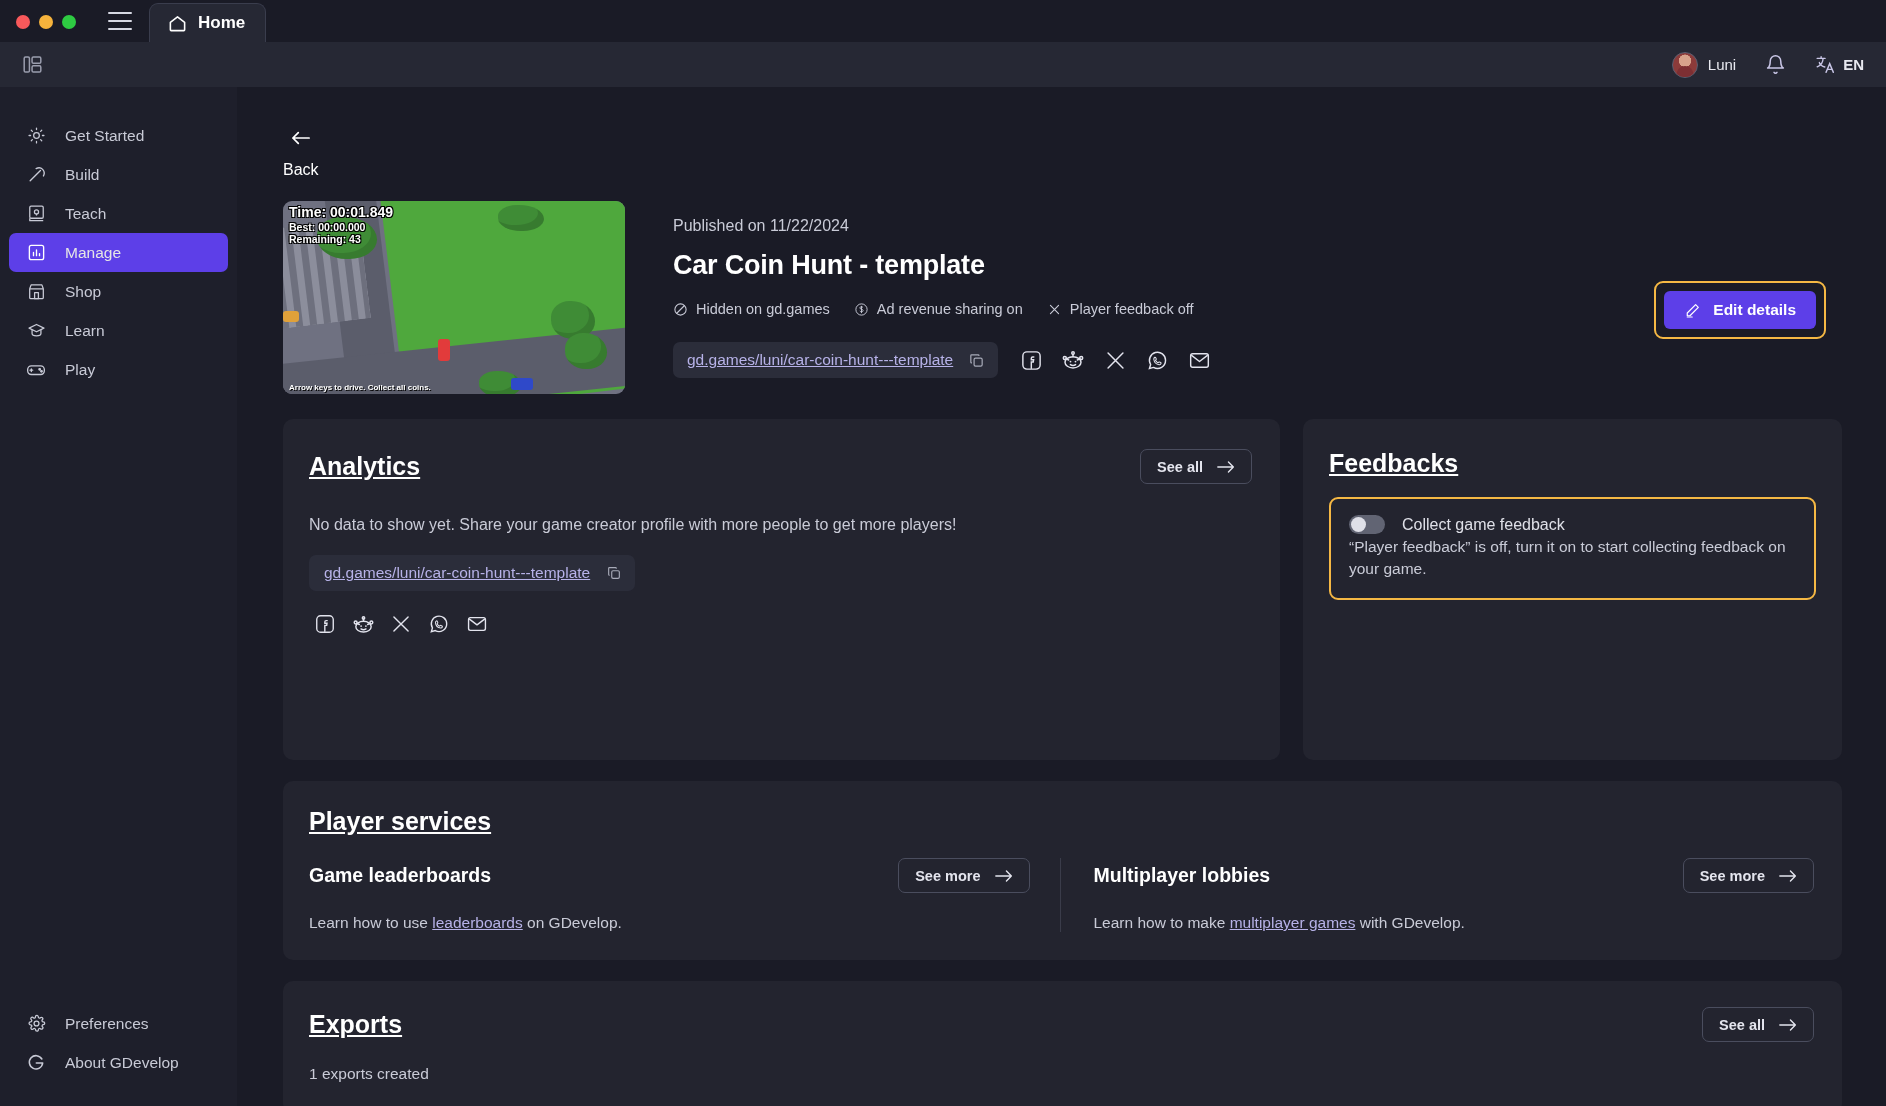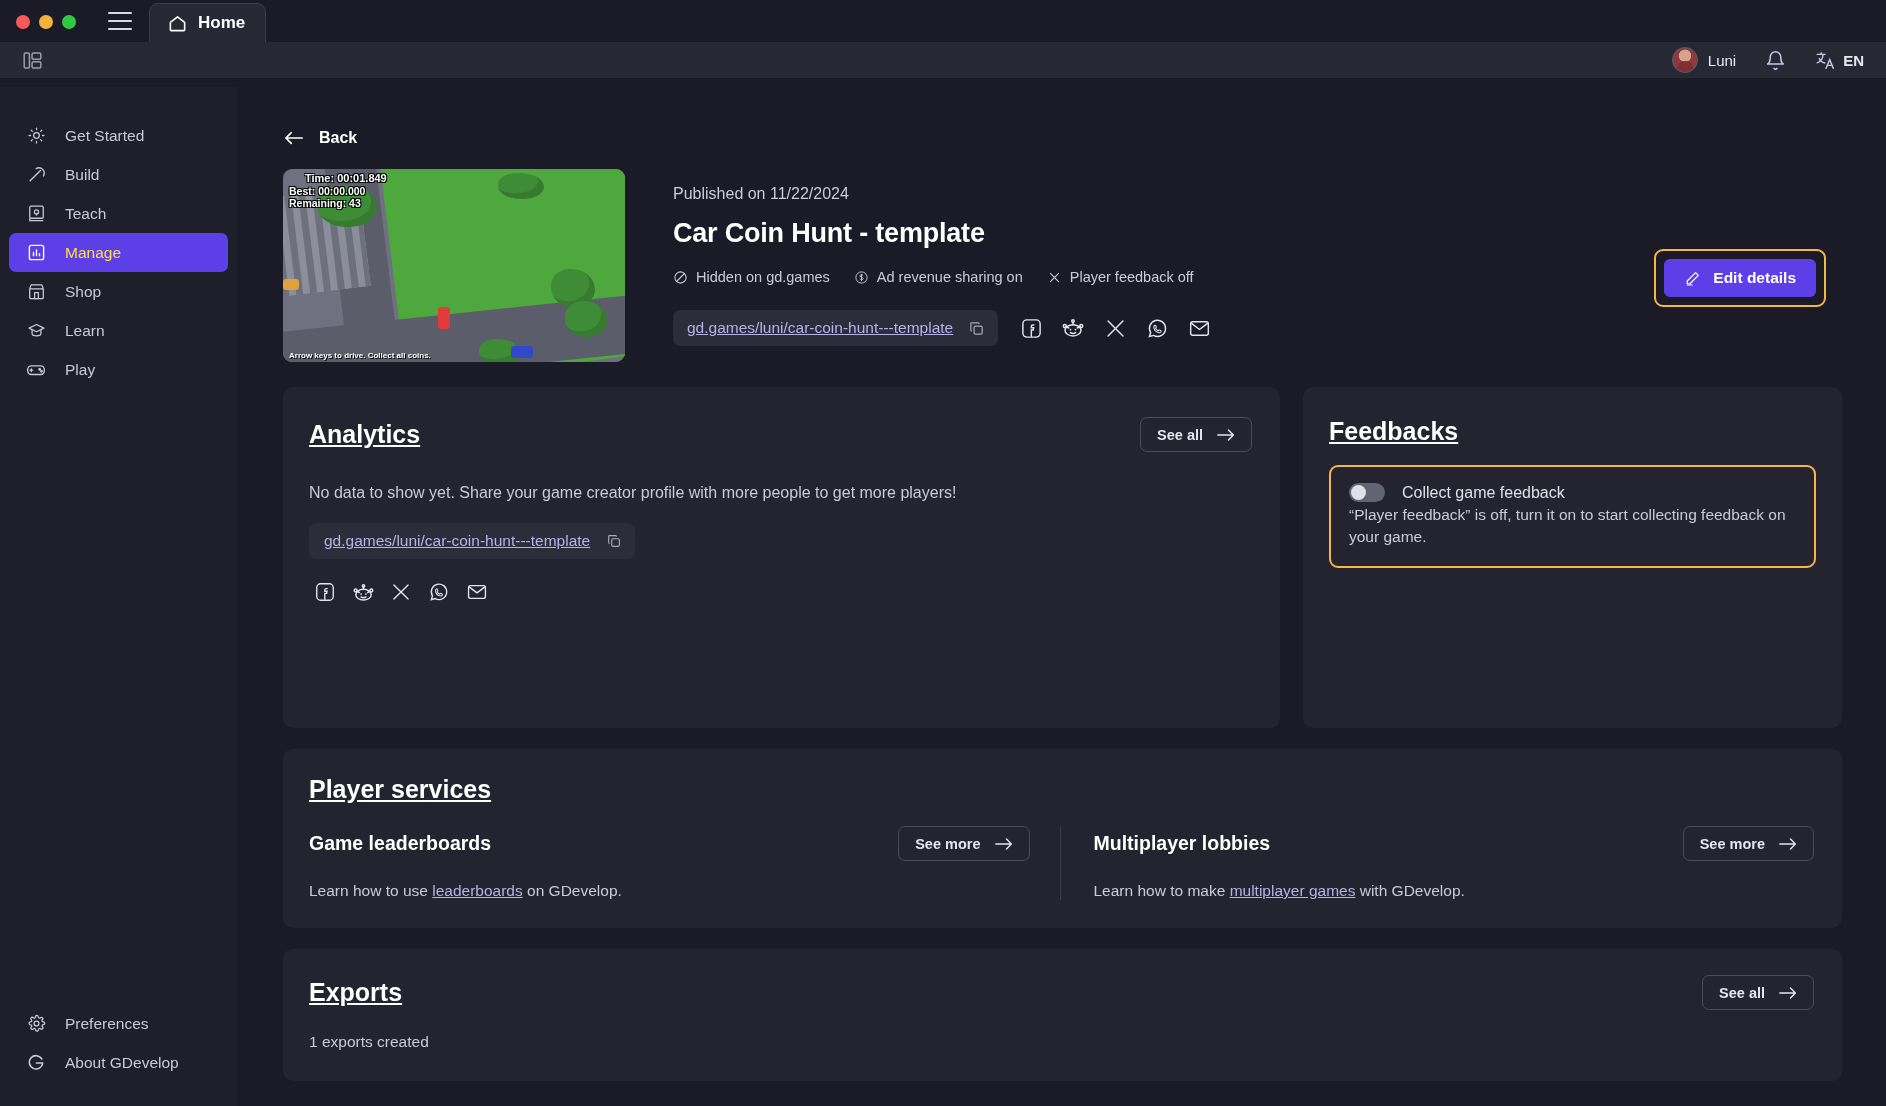--- a/index.html
+++ b/index.html
@@ -30,21 +30,21 @@
     margin-left: 17px; height: 39px; padding: 0 20px 0 18px;
     background: #262834;
     border: 1px solid #3a3d4d; border-bottom: none;
     border-radius: 9px 9px 0 0;
     display: flex; align-items: center; gap: 11px;
     font-size: 17px; font-weight: 600; color: #fff; cursor: pointer;
   }
 
   
   .appbar {
-    position: absolute; left: 0; top: 42px; width: 1886px; height: 36px;
+    position: absolute; left: 0; top: 42px; width: 1886px; height: 45px;
     background: #262834;
     display: flex; align-items: center; justify-content: space-between;
     padding: 0 22px 0 14px;
   }
   .appbar-right { display: flex; align-items: center; gap: 29px; }
   .user { display: flex; align-items: center; gap: 10px; cursor: pointer; }
   .avatar {
     width: 26px; height: 26px; border-radius: 50%;
     background: radial-gradient(circle at 50% 32%, #d8a38c 0 30%, #8c3b3a 31% 100%);
     border: 1px solid #5b5e70; flex: none;
@@ -64,33 +64,33 @@
     position: absolute; left: 0; top: 87px; width: 237px; height: 1019px;
     background: #1e1f2b; display: flex; flex-direction: column;
   }
   .side-top { padding-top: 29px; }
   .side-item {
     height: 39px; display: flex; align-items: center; gap: 19px;
     padding-left: 17px; margin: 0 9px; border-radius: 7px;
     color: #c8cad6; font-size: 15.5px; cursor: pointer;
   }
   .side-item .ic { width: 20px; height: 20px; display: flex; align-items: center; justify-content: center; flex: none; }
-  .side-item.active { background: #5d3fe8; color: #fde047; font-weight: 500; }
+  .side-item.active { background: #5d3fe8; color: #e5e5e5; font-weight: 500; }
   .side-bottom { margin-top: auto; padding-bottom: 24px; }
   .side-bottom .side-item { color: #c8cad6; }
 
   
   .content {
     position: absolute; left: 237px; top: 87px; width: 1649px; height: 1019px;
     background: #1a1b26; overflow: hidden;
   }
   .back {
     display: flex; align-items: center; gap: 14px;
-    margin: 42px 0 0 46px; font-size: 16px; font-weight: 700; color: #fff;
-    width: fit-content; cursor: pointer;
+    margin: 42px 0 0 46px; font-size: 16px; font-weight: 400; color: #fff;
+    width: fit-content; cursor: pointer; flex-direction: column;
   }
 
   .hero { display: flex; margin: 22px 0 0 46px; gap: 0; position: relative; }
   .thumb {
     width: 342px; height: 193px; border-radius: 9px; overflow: hidden;
     position: relative; background: #2b2d3a; flex: none;
   }
   .thumb .sky { position:absolute; inset:0; background:#6f7181; }
   .thumb .grass {
     position: absolute; left: 28%; top: -6%; width: 100%; height: 118%;
@@ -109,21 +109,21 @@
     background: repeating-linear-gradient(90deg,#8e909e 0 7px,#6e707e 7px 14px),
                 repeating-linear-gradient(0deg,#8e909e 0 9px,#6e707e 9px 18px);
     transform: rotate(-7deg); opacity: .95;
   }
   .thumb .tree { position: absolute; border-radius: 44% 56% 48% 52%; background: #3f8c36; box-shadow: inset -6px -6px 0 rgba(0,0,0,.12); }
   .thumb .car { position: absolute; width: 12px; height: 22px; border-radius: 3px; }
   .thumb .hud {
     position: absolute; left: 6px; top: 3px; font-size: 10.5px; line-height: 1.18;
     color: #fff; font-weight: 700; text-shadow: 1px 1px 0 #000, -1px 1px 0 #000, 1px -1px 0 #000, -1px -1px 0 #000;
   }
-  .thumb .hud .t1 { font-size: 11px; margin-left: 16px; }
+  .thumb .hud .t1 { font-size: 14px; }
   .thumb .hint {
     position: absolute; left: 6px; bottom: 2px; font-size: 8px; color: #fff; font-weight: 700;
     text-shadow: 1px 1px 0 #000;
   }
 
   .heroinfo { margin-left: 48px; padding-top: 16px; }
   .published { font-size: 16px; color: #c9cbd7; }
   .gametitle { font-size: 27px; font-weight: 700; color: #fff; margin-top: 15px; letter-spacing: -.2px; }
   .badges { display: flex; align-items: center; gap: 24px; margin-top: 20px; font-size: 14.5px; color: #c9cbd7; text-align: center; }
   .badge { display: flex; align-items: center; gap: 8px; }

